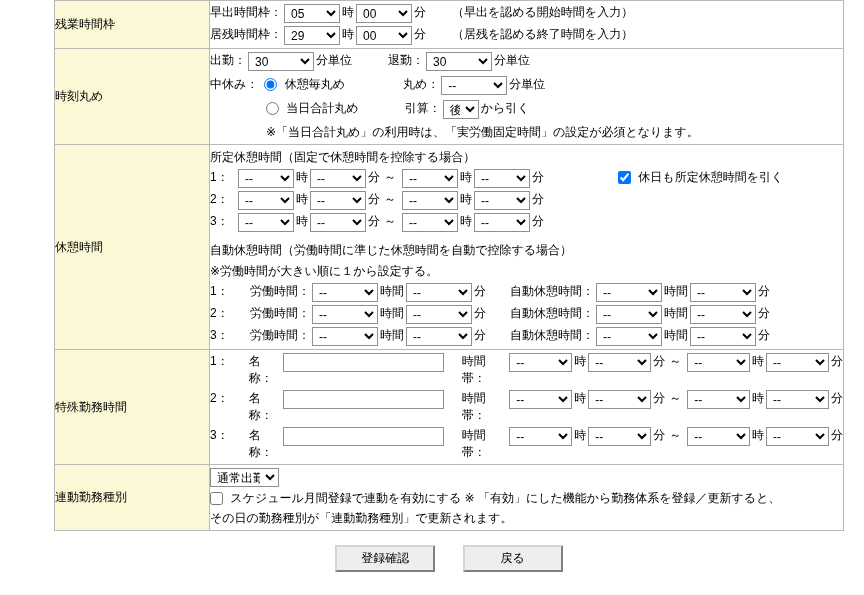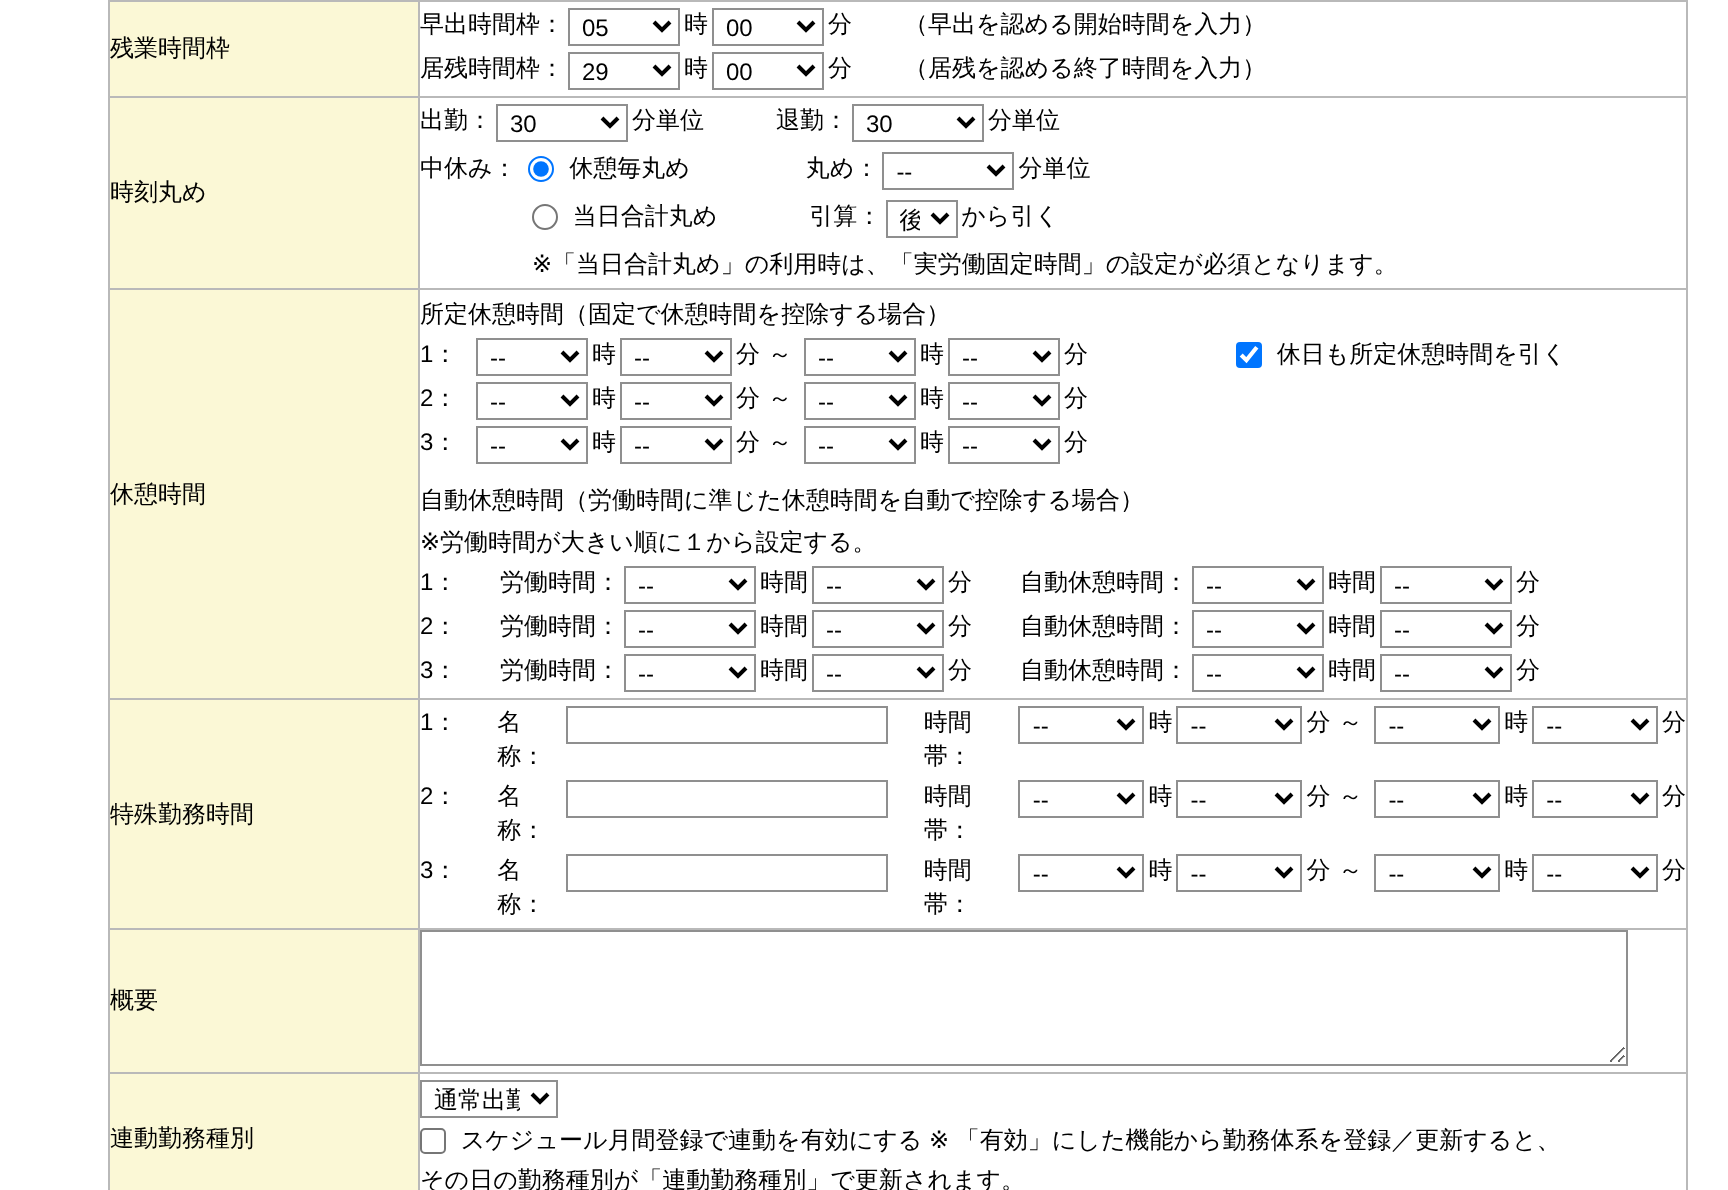--- a/index.html
+++ b/index.html
@@ -295,26 +295,20 @@
             <span>分</span>
             <span class="sep">～</span>
             <select class="s3"><option>--</option></select>
             <span>時</span>
             <select class="s3"><option>--</option></select>
             <span>分</span>
           </div>
         </td>
       </tr>
 
-      <tr>
-        <td class="lab">概要</td>
-        <td class="fld">
-          <textarea style=""></textarea>
-        </td>
-      </tr>
 
       <tr>
         <td class="lab">連動勤務種別</td>
         <td class="fld">
           <div class="row">
             <select class="swide" style="margin-left:0"><option>通常出勤</option></select>
           </div>
           <div class="row">
             <label>
               <input type="checkbox" style="">

